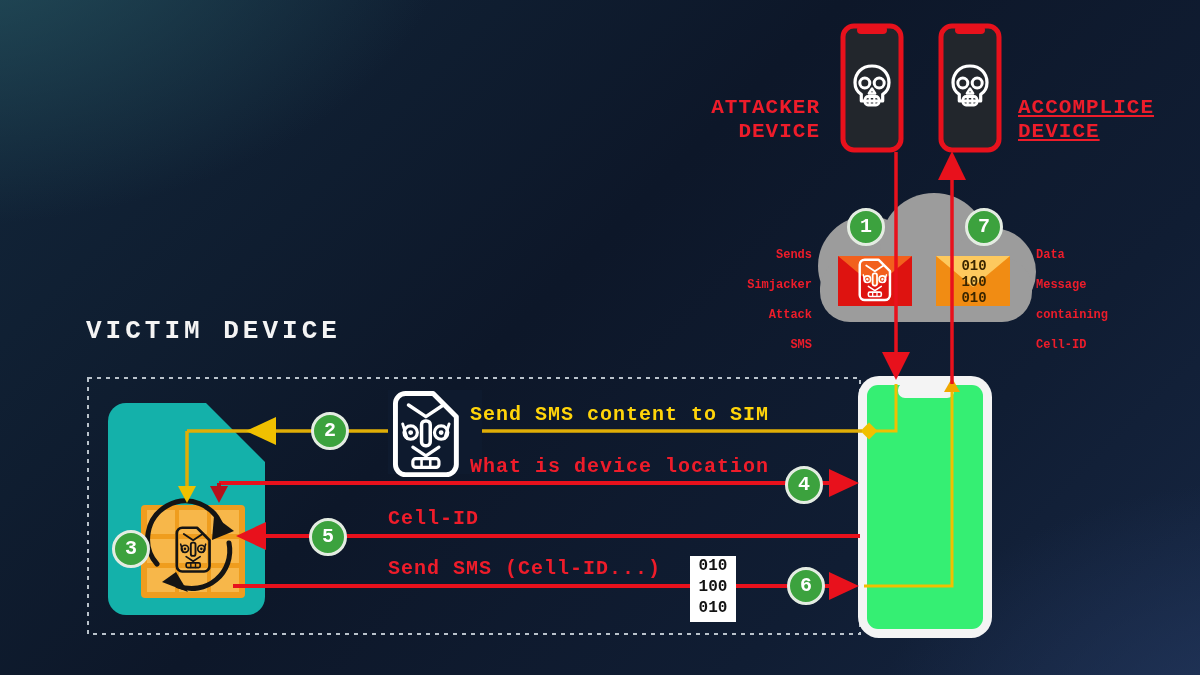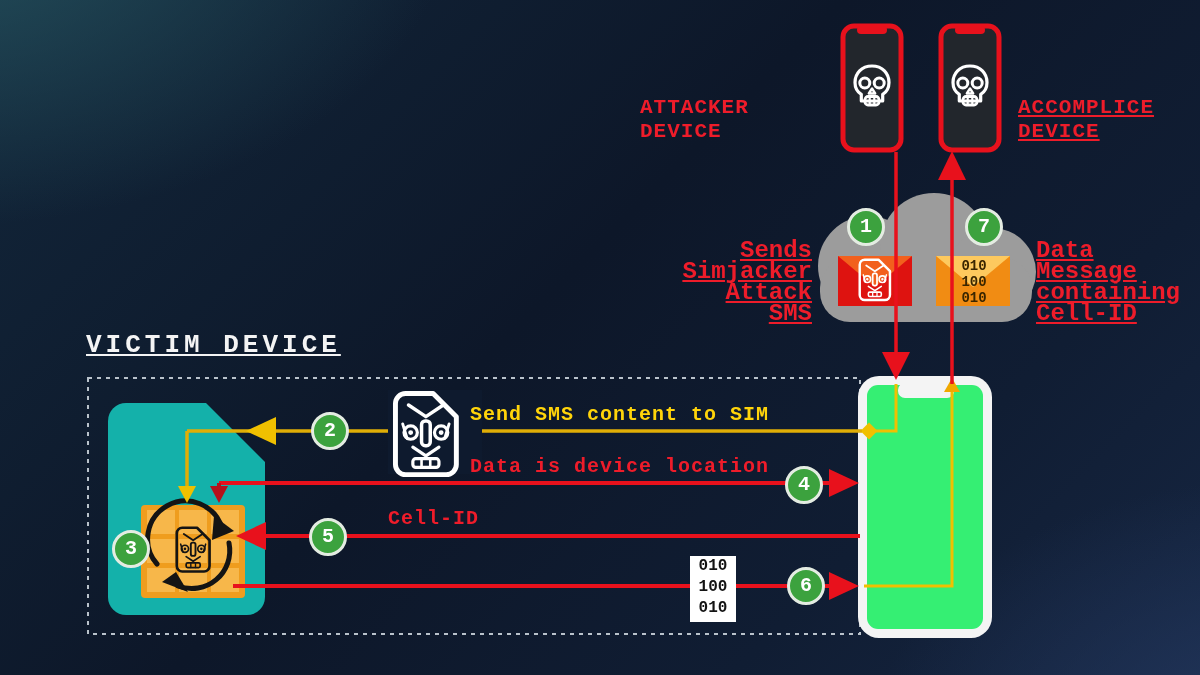--- a/index.html
+++ b/index.html
@@ -7,21 +7,21 @@
     position:relative;width:1200px;height:675px;overflow:hidden;
     font-family:"Liberation Mono","DejaVu Sans Mono",monospace;
     background:
       radial-gradient(950px 560px at -6% -12%, #24505c 0%, rgba(13,27,46,0) 55%),
       radial-gradient(700px 420px at 108% 108%, #22365c 0%, rgba(13,27,46,0) 60%),
       linear-gradient(135deg,#12263a 0%,#0d1729 45%,#101d33 75%,#162642 100%);
   }
   svg.layer{position:absolute;left:0;top:0;z-index:1;}
   .lbl{position:absolute;z-index:3;font-weight:bold;white-space:pre-line;}
   .red{color:#ee1c2a;}
-  .note{font-size:24px;line-height:21px;text-decoration:underline;}
+  .note{font-size:12px;line-height:30px;}
   .devlbl{font-size:21px;line-height:24px;letter-spacing:1px;}
   .flow{font-size:20px;line-height:22px;letter-spacing:1px;}
   .title{font-size:26px;letter-spacing:4px;color:#f4f4f4;}
   .step{
     position:absolute;z-index:4;width:38px;height:38px;border-radius:50%;
     background:#3ca23e;border:3px solid #e4ecE2;box-sizing:border-box;
     color:#fff;font-weight:bold;font-size:20px;line-height:32px;text-align:center;
   }
   .binbox{
     position:absolute;z-index:4;left:690px;top:556px;width:46px;height:66px;
@@ -177,44 +177,45 @@
     </g>
 
     <g>
       <rect x="388" y="390" width="94" height="84" fill="#0e1a2e"></rect>
       <g transform="translate(394,392) scale(1.45)" color="#ffffff">
         <use href="#simskull"></use>
       </g>
     </g>
   </svg>
 
-  <div class="lbl title" style="left:86px;top:330px;text-decoration:underline;">VICTIM DEVICE</div>
-
-  <div class="lbl red devlbl" style="left:640px;top:96px;width:180px;text-align:left;">ATTACKER
+  <div class="lbl title" style="left:86px;top:316px;">VICTIM DEVICE</div>
+
+  <div class="lbl red devlbl" style="left:640px;top:96px;width:180px;text-align:right;">ATTACKER
 DEVICE</div>
 
   <div class="lbl red devlbl" style="left:1018px;top:96px;width:170px;text-decoration:underline;">ACCOMPLICE
 DEVICE</div>
 
   <div class="lbl red note" style="left:628px;top:240px;width:184px;text-align:right;">Sends
 Simjacker
 Attack
 SMS</div>
 
   <div class="lbl red note" style="left:1036px;top:240px;width:170px;">Data
 Message
 containing
 Cell-ID</div>
 
   <div class="lbl flow" style="left:470px;top:404px;color:#ffd40a;">Send SMS content to SIM</div>
 
-  <div class="lbl red flow" style="left:470px;top:456px;">Data is device location</div>
+  <div class="lbl red flow" style="left:470px;top:456px;">What is device location</div>
 
   <div class="lbl red flow" style="left:388px;top:508px;">Cell-ID</div>
 
+  <div class="lbl red flow" style="left:388px;top:558px;">Send SMS (Cell-ID...)</div>
 
   <div class="binbox">010
 100
 010</div>
 
   <div class="envbin">010
 100
 010</div>
 
   <div class="step" style="left:847px;top:208px;">1</div>

